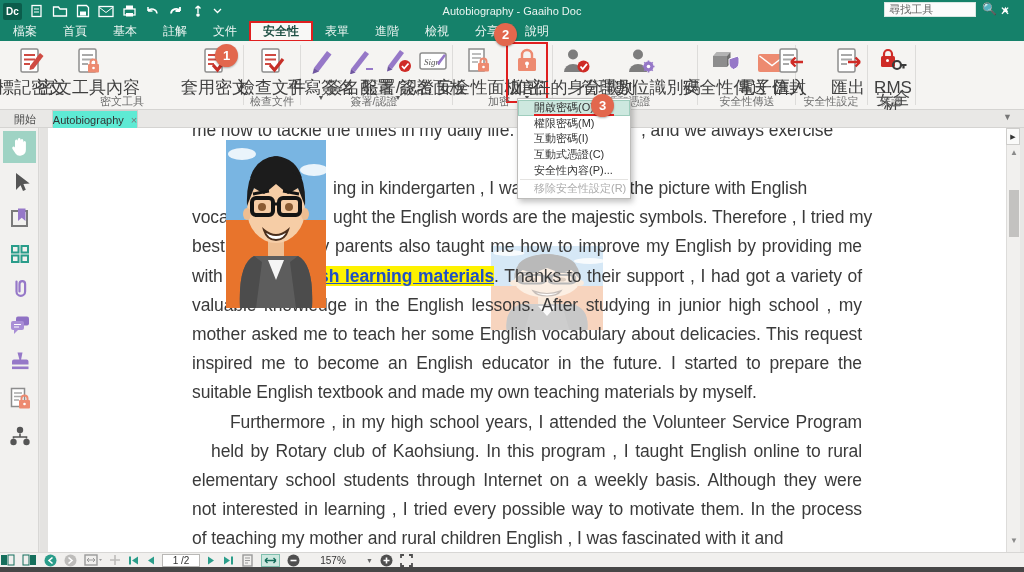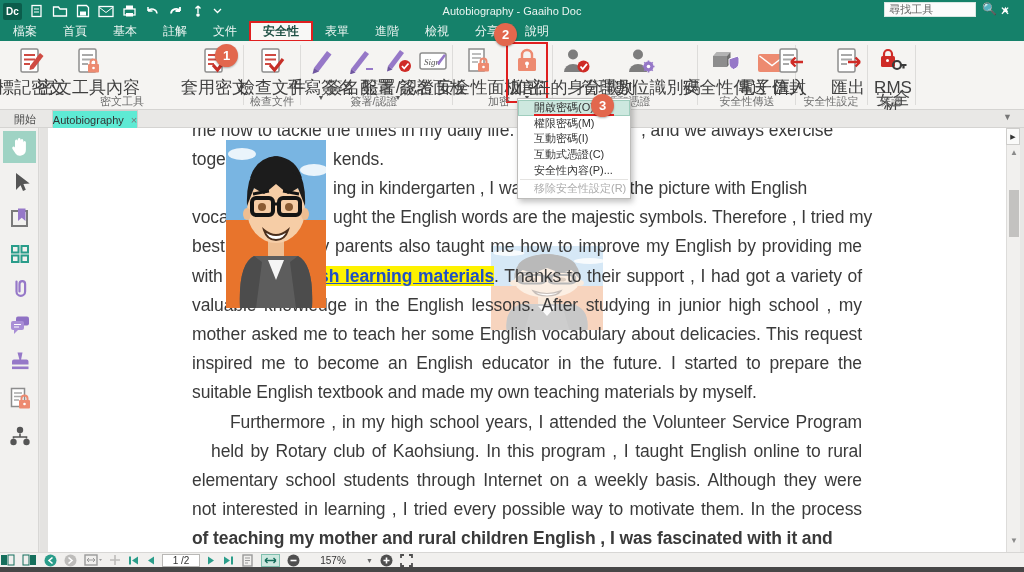--- a/index.html
+++ b/index.html
@@ -468,42 +468,38 @@
             <path d="M47 64 h6" stroke="#141414" stroke-width="3"></path>
             <circle cx="36" cy="67" r="4" fill="#8a5b33"></circle>
             <circle cx="63" cy="67" r="4" fill="#8a5b33"></circle>
             <path d="M27 54 l16-3 M57 51 l16 3" stroke="#141414" stroke-width="3"></path>
             <path d="M38 90 q12 10 24 0 q-3 10-12 10 t-12-10 Z" fill="#fff" stroke="#4a2e1c" stroke-width="2"></path>
           </svg></div>
         <div class="docline" style="top: -8.5px;">
           <div class="seg" style="left: 0px;">me now to tackle the trifles in my daily life.</div>
           <div class="seg" style="left: 449px;">, and we always exercise</div>
         </div>
-        <div class="docline" style="top: 20.7px;">
-          <div class="seg" style="left: 0px;">toge</div>
-          <div class="seg" style="left: 141px;">kends.</div>
-        </div>
         <div class="docline" style="top: 49.9px;">
           <div class="seg" style="left: 141px;">ing in kindergarten , I was appealed to the picture with English</div>
         </div>
         <div class="docline" style="top: 79.1px;">
           <div class="seg" style="left: 0px;">voca</div>
           <div class="seg" style="left: 141px;">ught the English words are the majestic symbols. Therefore , I tried my</div>
         </div>
         <div class="docline j" style="top: 108.3px;"><div style="display: inline;">best to learn , my parents also taught me how to improve my English by providing me</div></div>
         <div class="docline j" style="top: 137.5px;"><div style="display: inline;">with some </div><div class="hlseg" style="display: inline;">English learning materials</div><div style="display: inline;">. Thanks to their support , I had got a variety of</div></div>
         <div class="docline j" style="top: 166.7px;"><div style="display: inline;">valuable knowledge in the English lessons. After studying in junior high school , my</div></div>
         <div class="docline j" style="top: 195.9px;"><div style="display: inline;">mother asked me to teach her some English vocabulary about delicacies. This request</div></div>
         <div class="docline j" style="top: 225.1px;"><div style="display: inline;">inspired me to become an English educator in the future. I started to prepare the</div></div>
         <div class="docline" style="top: 254.3px;"><div style="display: inline;">suitable English textbook and made my own teaching materials by myself.</div></div>
         <div class="docline j" style="top: 283.5px; padding-left: 38px;"><div style="display: inline;">Furthermore , in my high school years, I attended the Volunteer Service Program</div></div>
         <div class="docline j" style="top: 312.7px;"><div style="display: inline; margin-left: 19px;">held by Rotary club of Kaohsiung. In this program , I taught English online to rural</div></div>
         <div class="docline j" style="top: 341.9px;"><div style="display: inline;">elementary school students through Internet on a weekly basis. Although they were</div></div>
         <div class="docline j" style="top: 371.1px;"><div style="display: inline;">not interested in learning , I tried every possible way to motivate them. In the process</div></div>
-        <div class="docline" style="top: 400.3px;"><div style="display: inline; font-weight: bold;">of teaching my mother and rural children English , I was fascinated with it and</div></div>
+        <div class="docline" style="top: 400.3px;"><div style="display: inline;">of teaching my mother and rural children English , I was fascinated with it and</div></div>
         <div class="avatar"><svg width="100%" height="100%" viewBox="0 0 100 168" preserveAspectRatio="none">
             <rect x="0" y="0" width="100" height="80" fill="#79b5e2"></rect>
             <ellipse cx="16" cy="14" rx="14" ry="6" fill="#eaf4fb"></ellipse>
             <ellipse cx="88" cy="30" rx="14" ry="6" fill="#eaf4fb"></ellipse>
             <rect x="0" y="80" width="100" height="88" fill="#e8742c"></rect>
             <path d="M14 168 q-2-44 14-52 h44 q16 8 14 52 Z" fill="#5d5d5d"></path>
             <path d="M42 120 h16 l-8 20 Z" fill="#f5f5f5"></path>
             <path d="M14 168 q-2-44 14-52 l8 6 -6 46 Z M86 168 q2-44-14-52 l-8 6 6 46 Z" fill="#4c4c4c"></path>
             <rect x="42" y="98" width="16" height="18" fill="#eebe92"></rect>
             <ellipse cx="50" cy="70" rx="29" ry="33" fill="#f6cda6"></ellipse>

